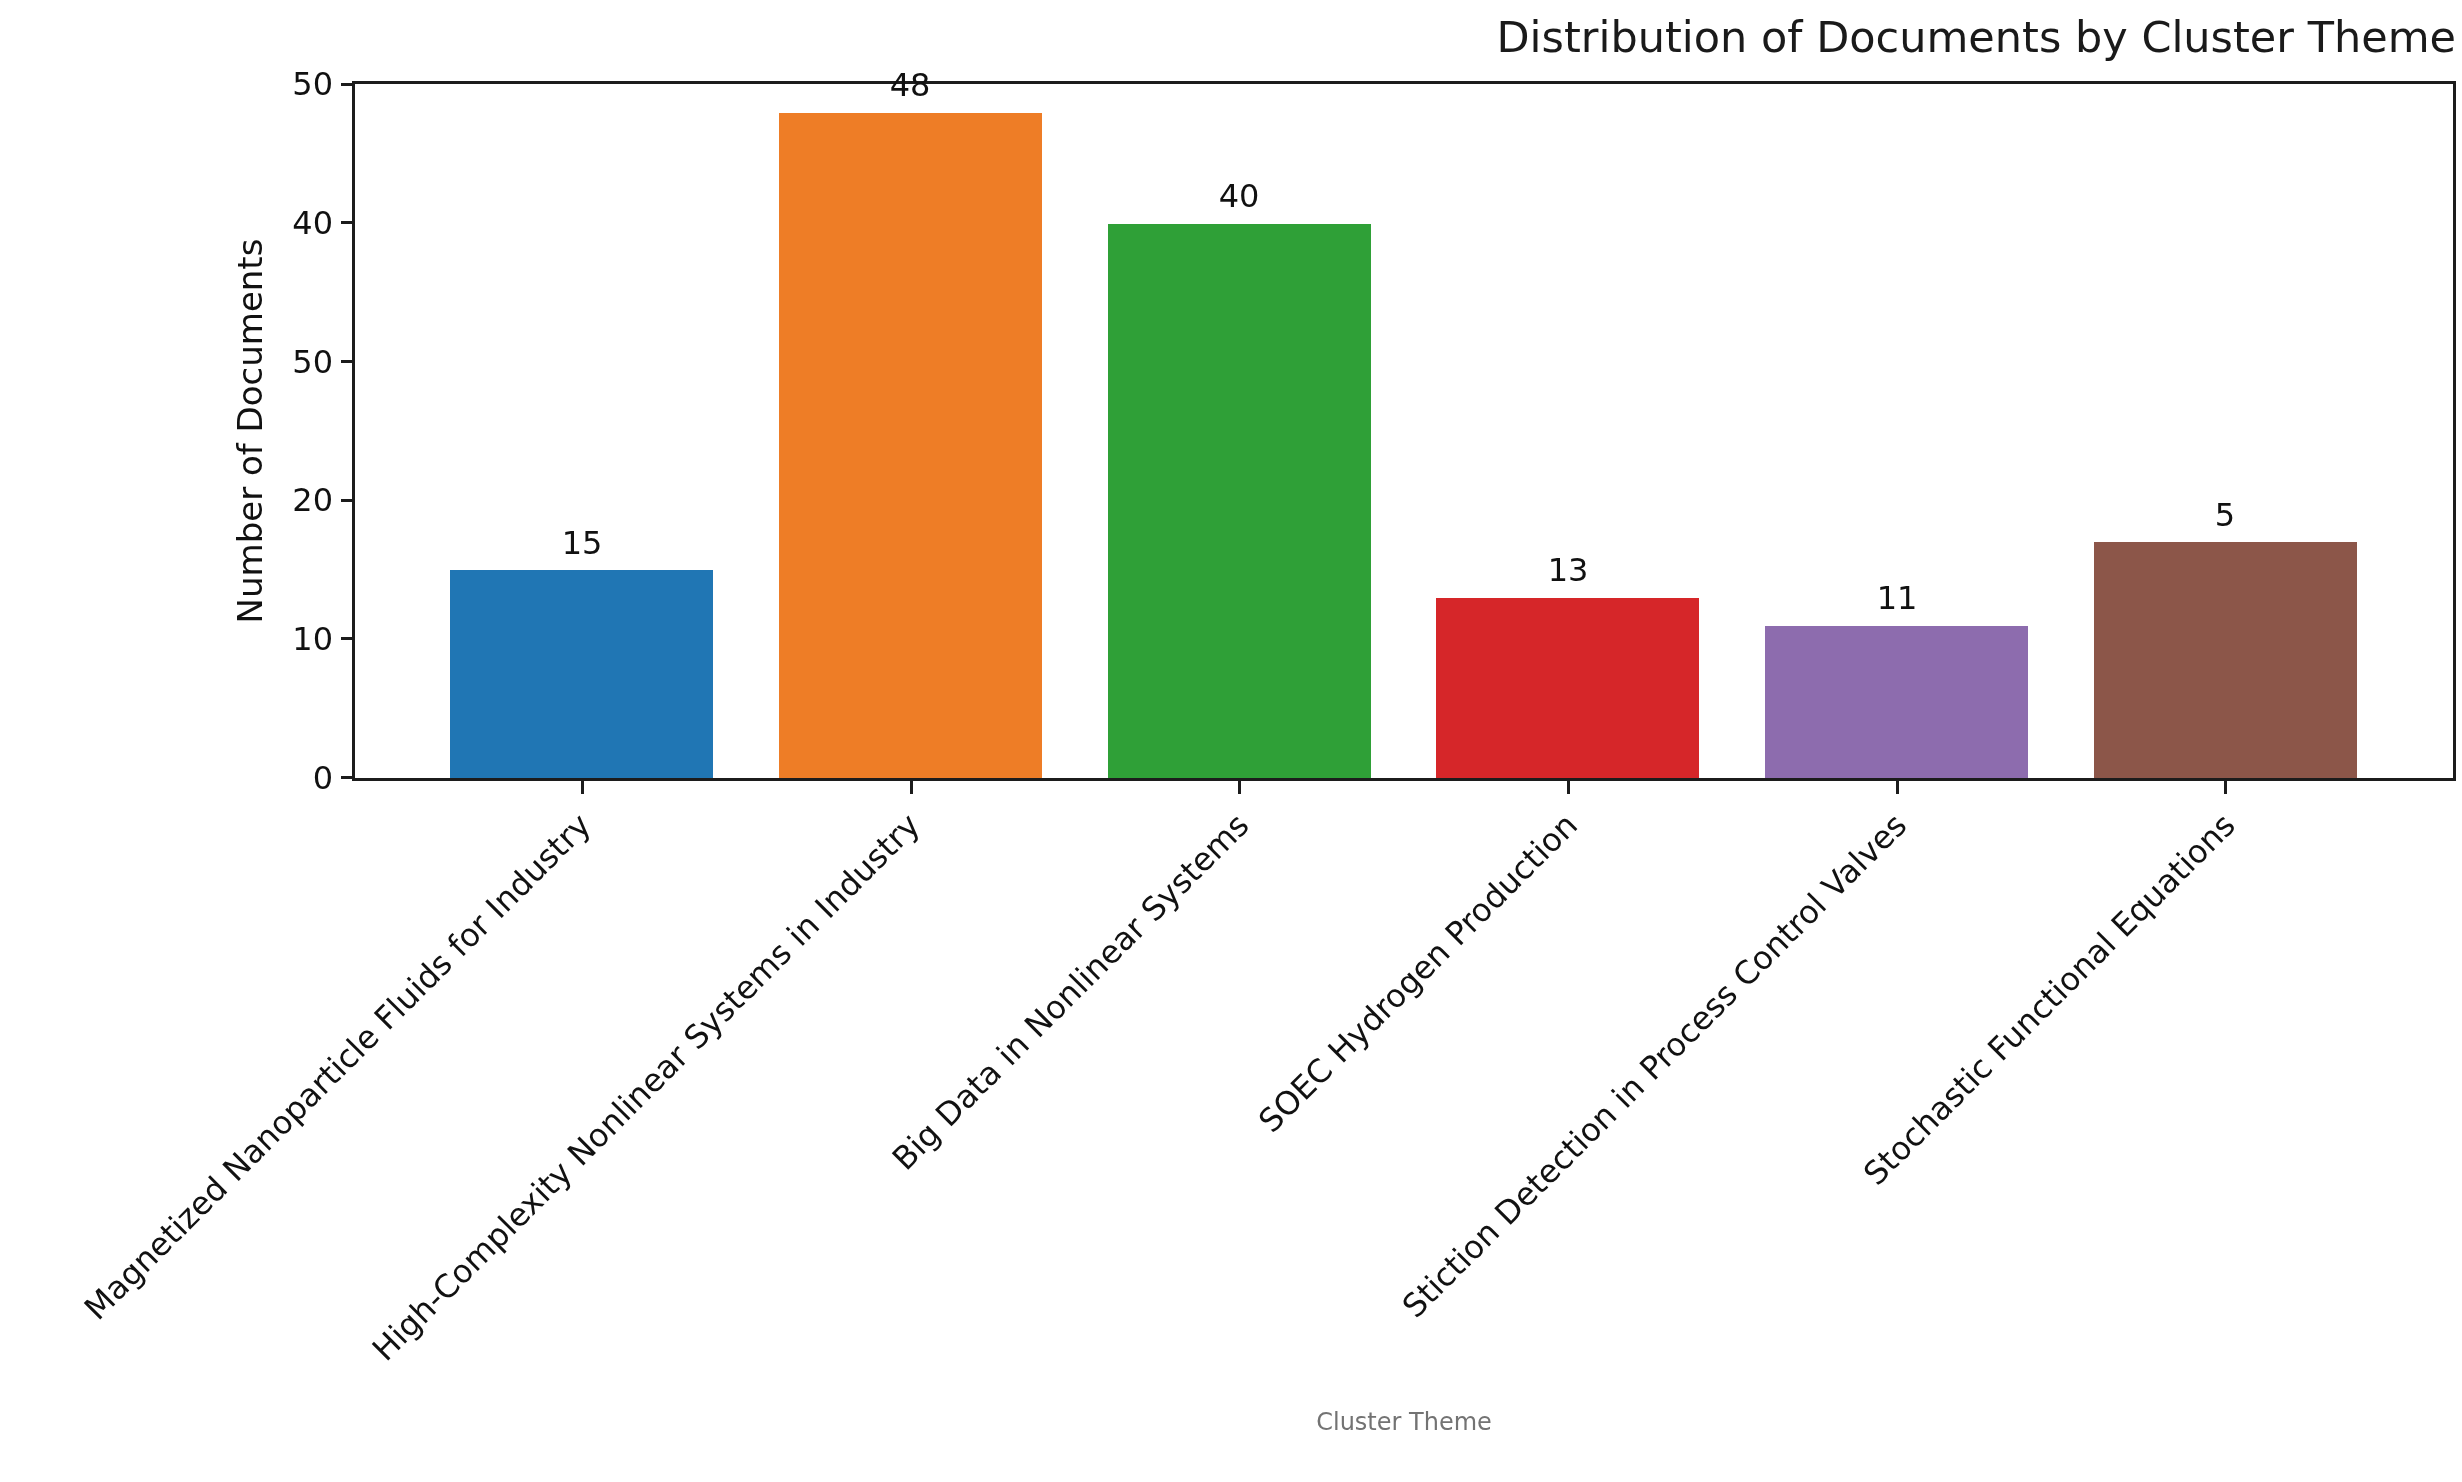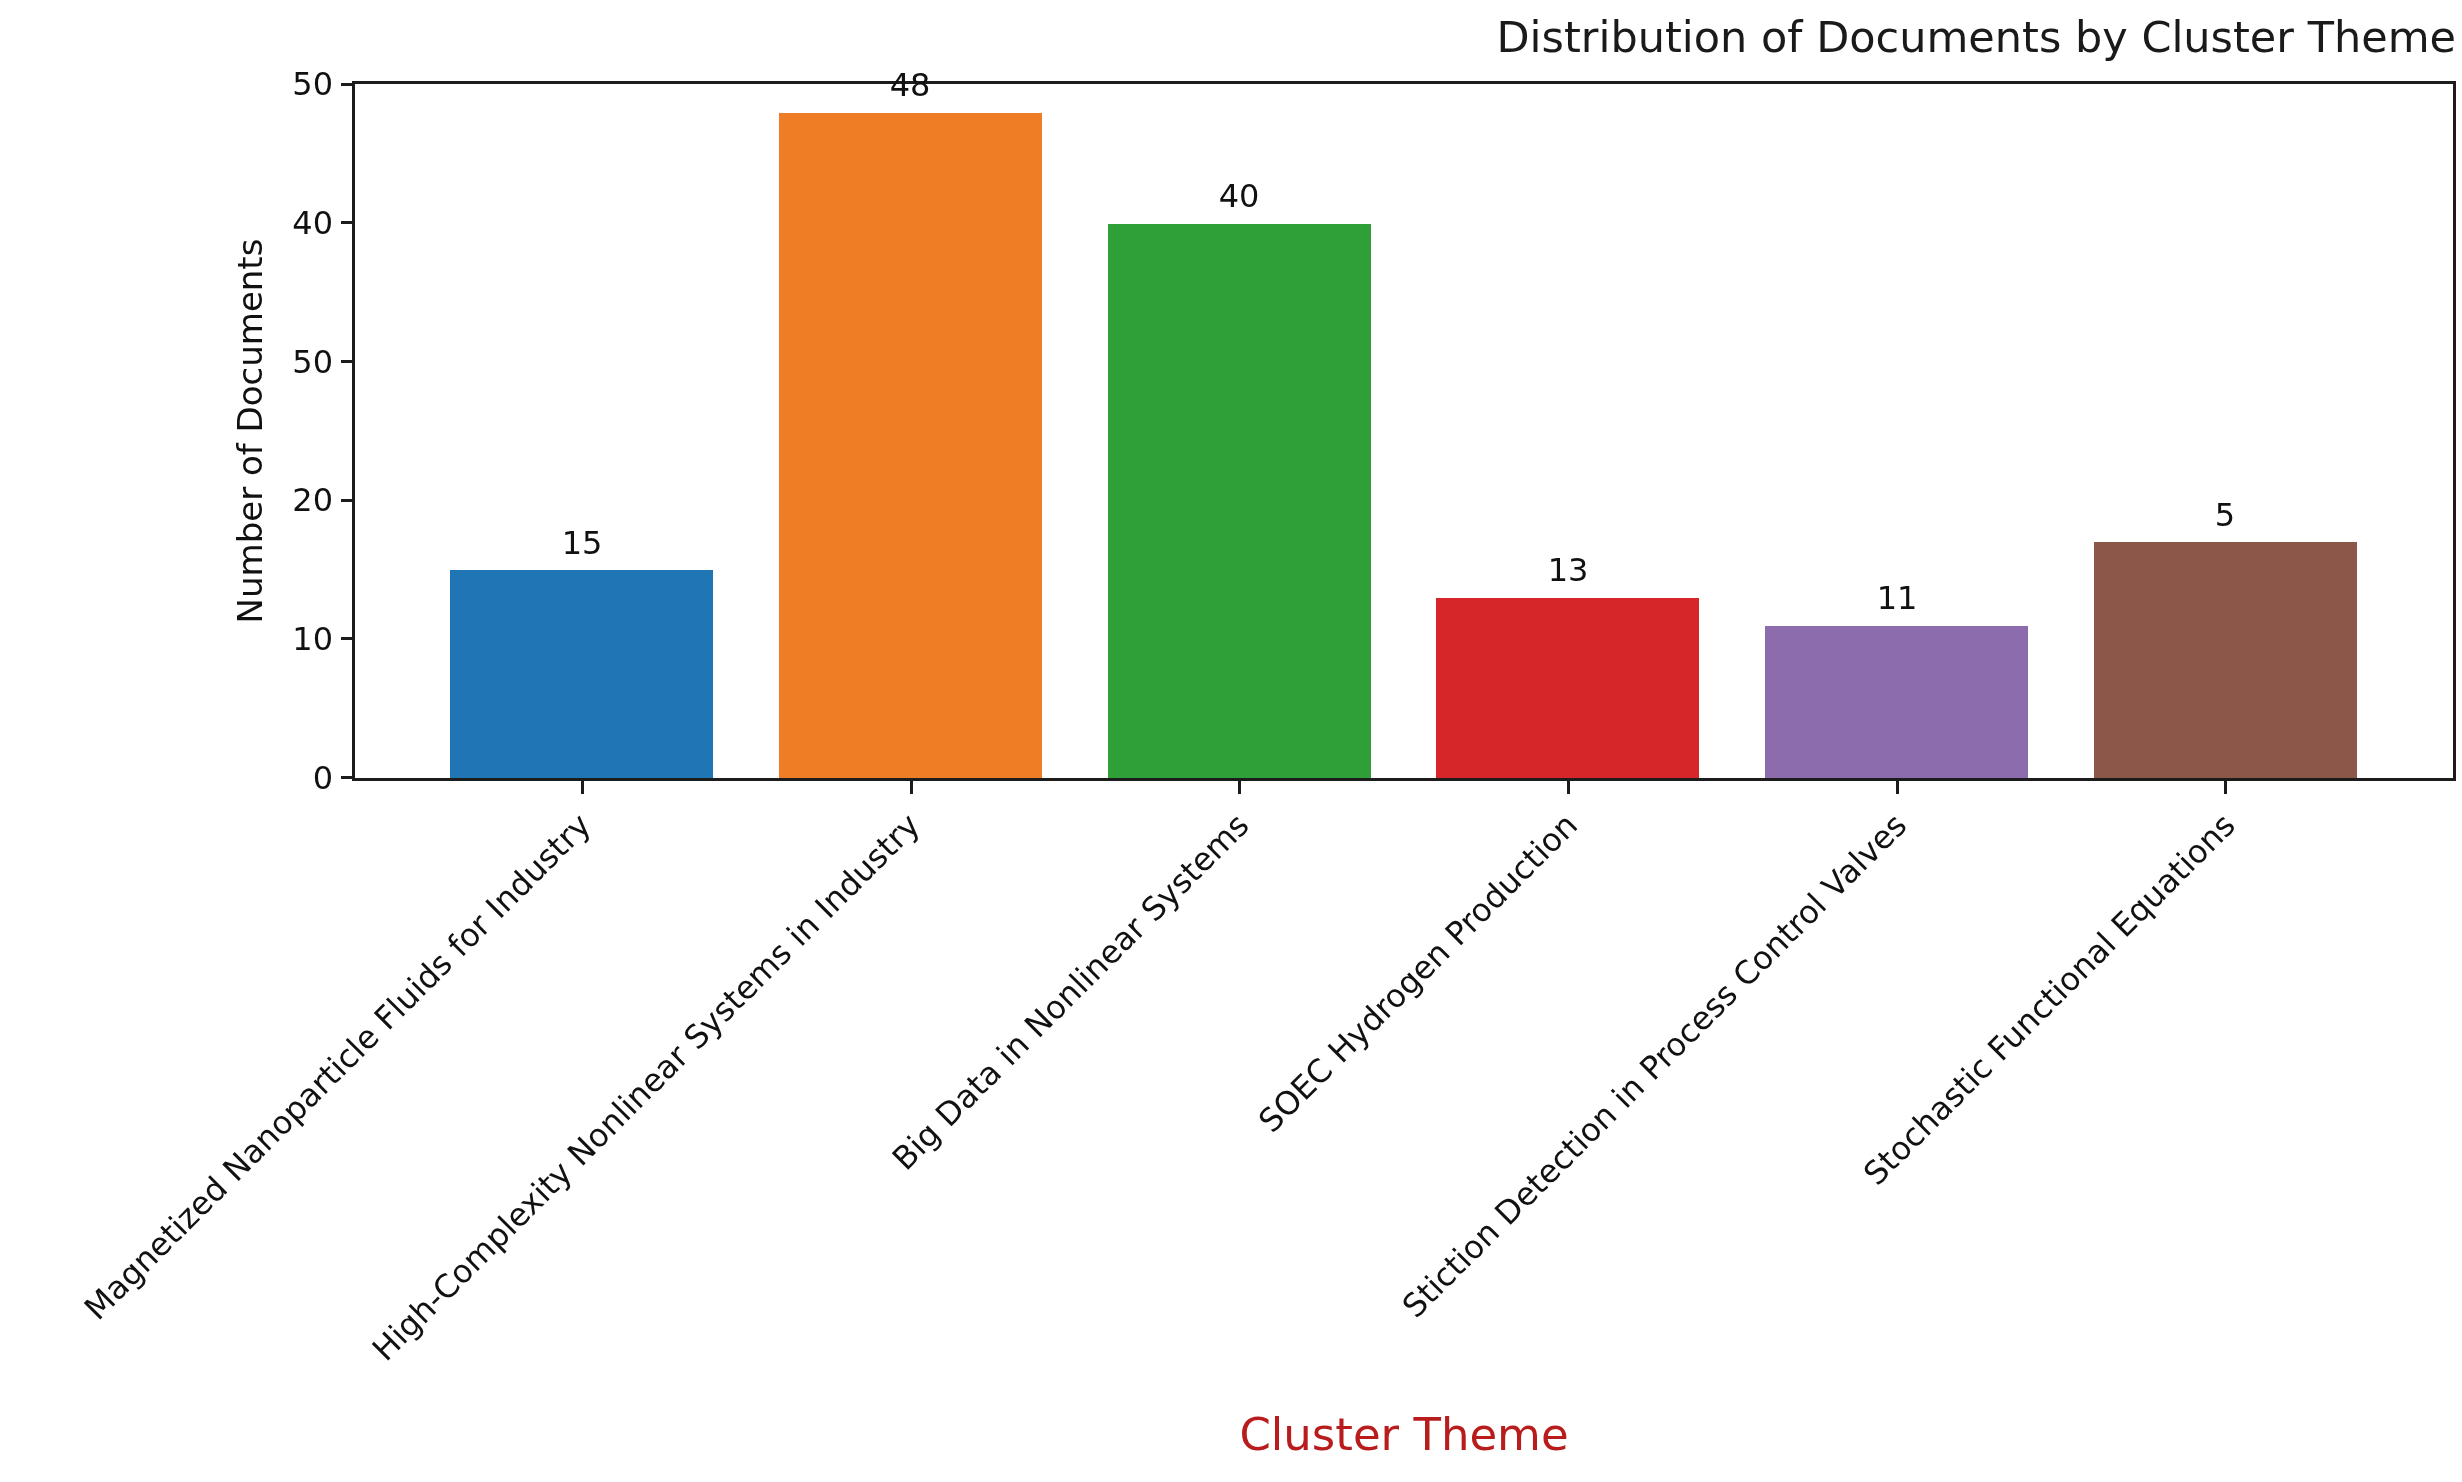--- a/index.html
+++ b/index.html
@@ -84,22 +84,22 @@
     white-space: nowrap;
     font-size: 34px;
     color: #111111;
   }
   .x-axis-label {
     position: absolute;
     left: 352px;
     top: 1408px;
     width: 2104px;
     text-align: center;
-    font-size: 45px;
-    color: #b91c1c;
+    font-size: 24px;
+    color: #737373;
     white-space: nowrap;
   }
 </style>
 </head>
 <body>
 
 <div class="figure">
   <div class="chart-title">Distribution of Documents by Cluster Theme</div>
   <div class="y-axis-label">Number of Documents</div>
   <div class="plot-area">

